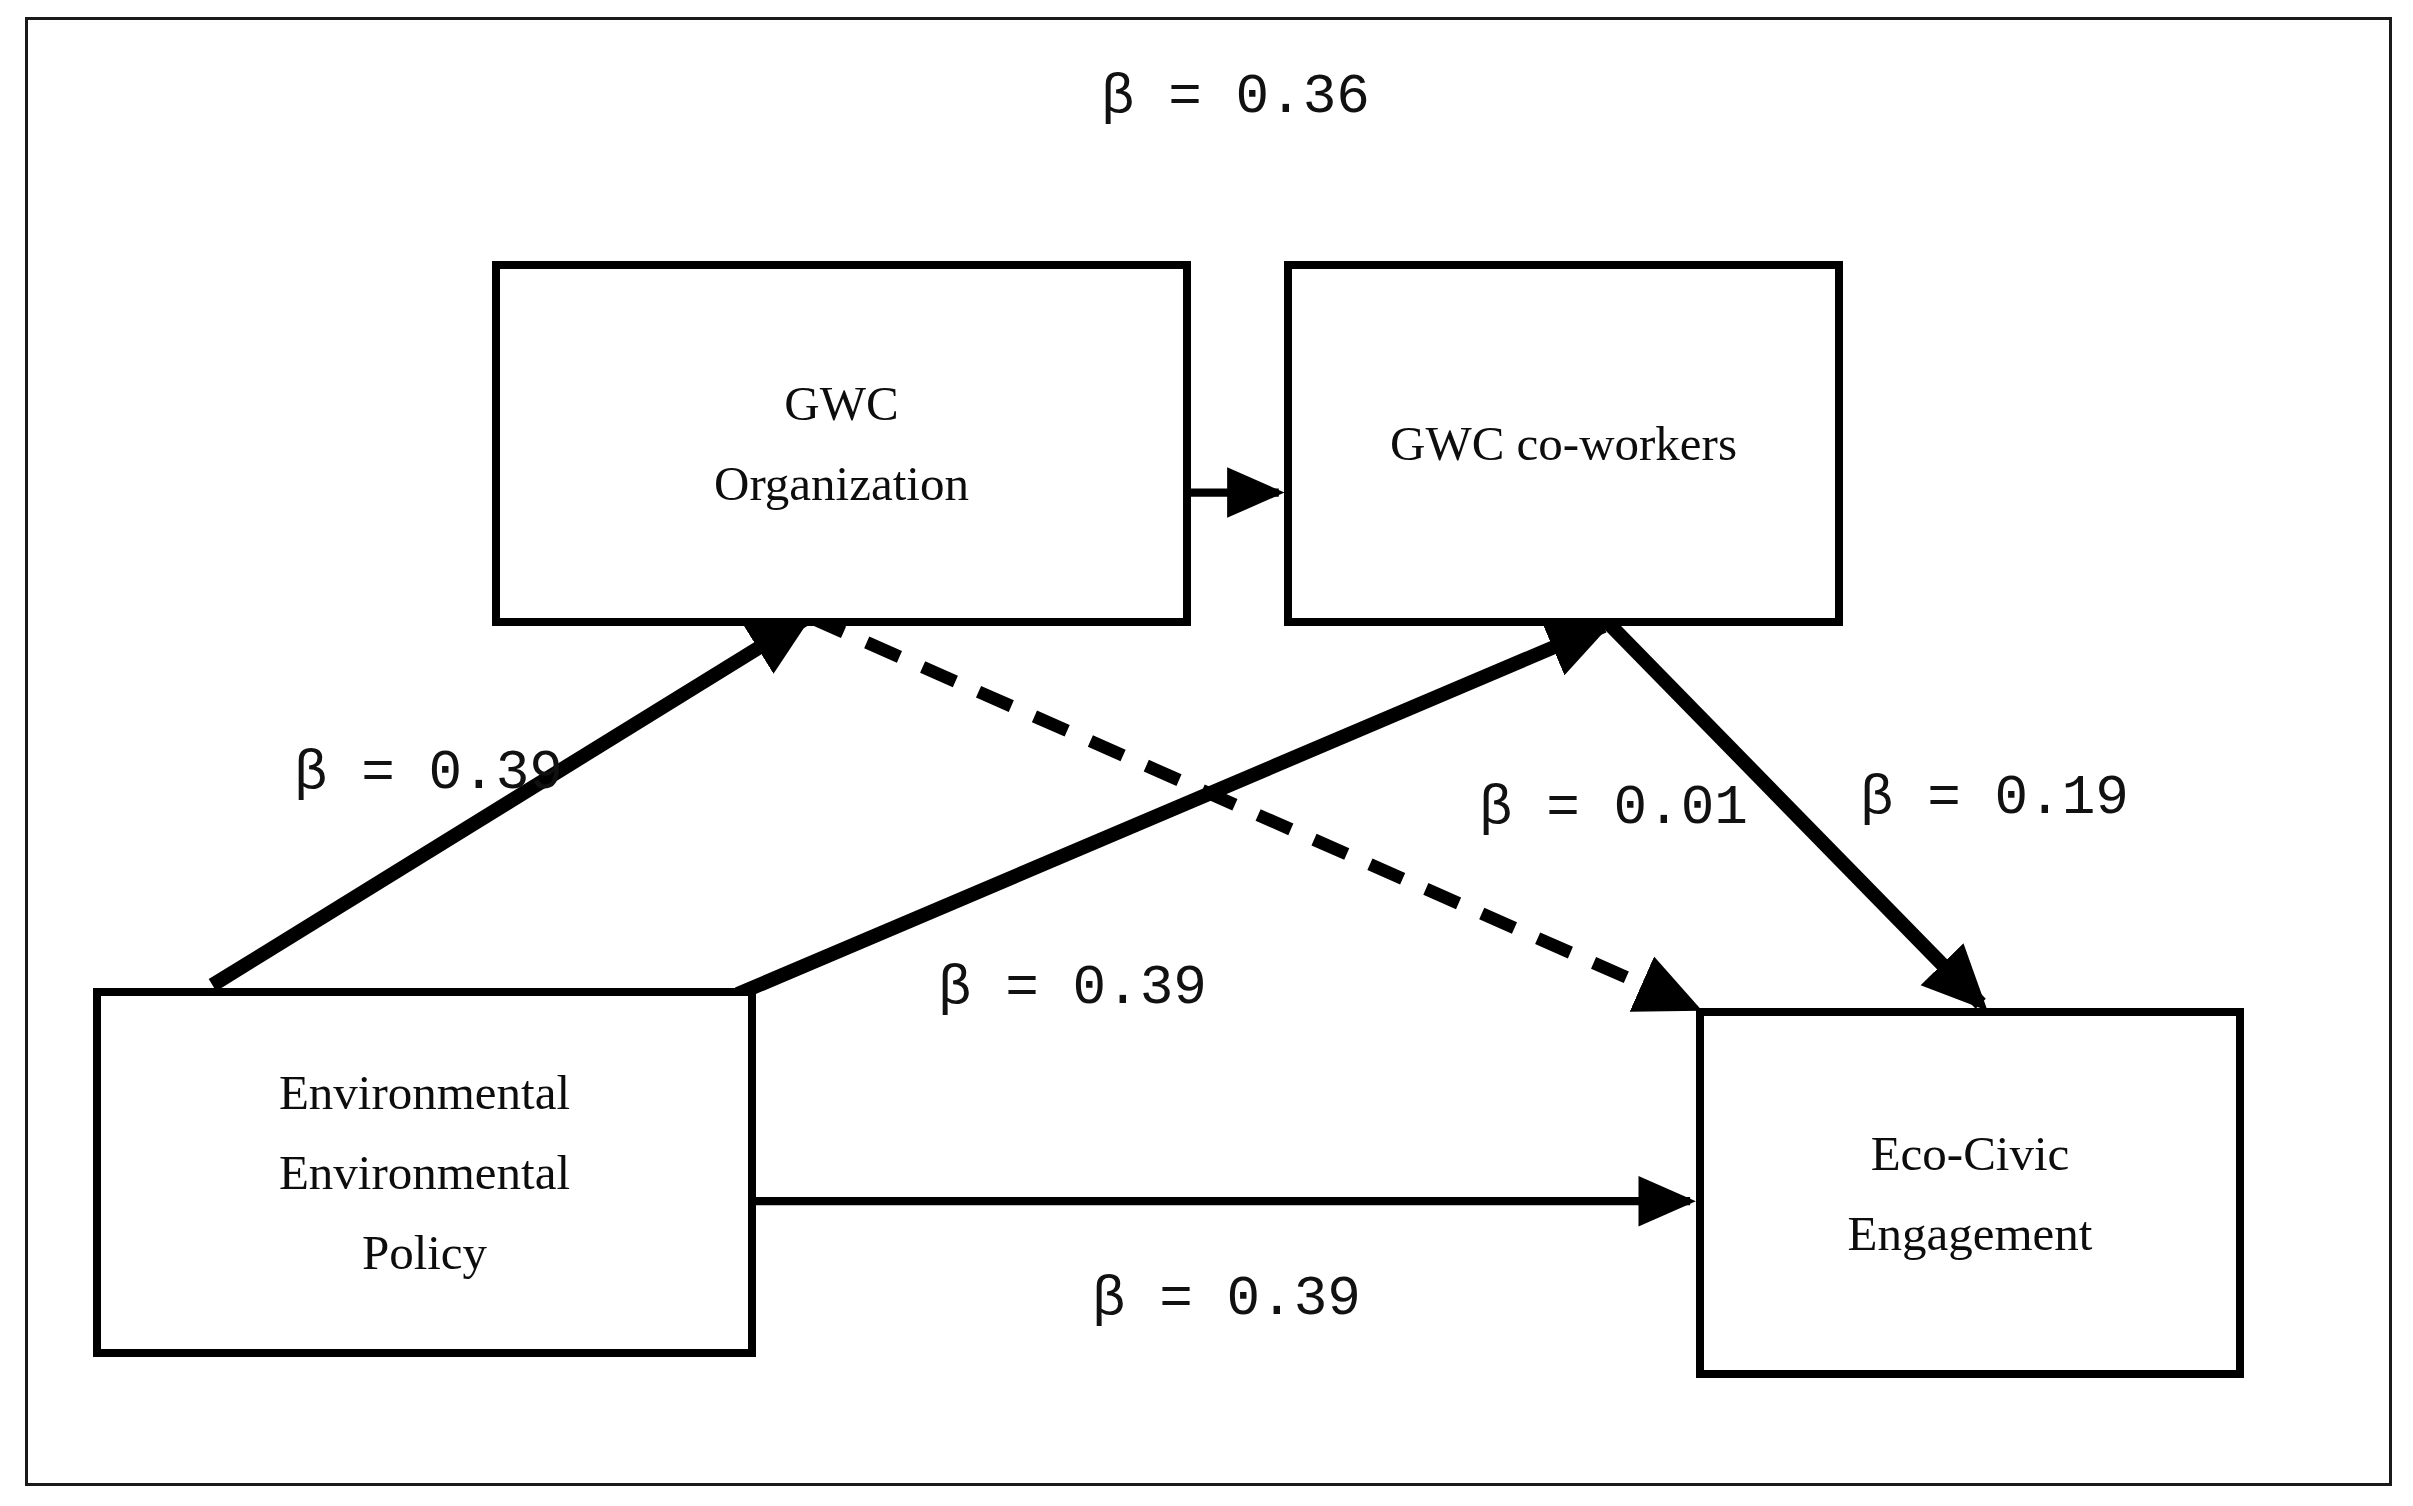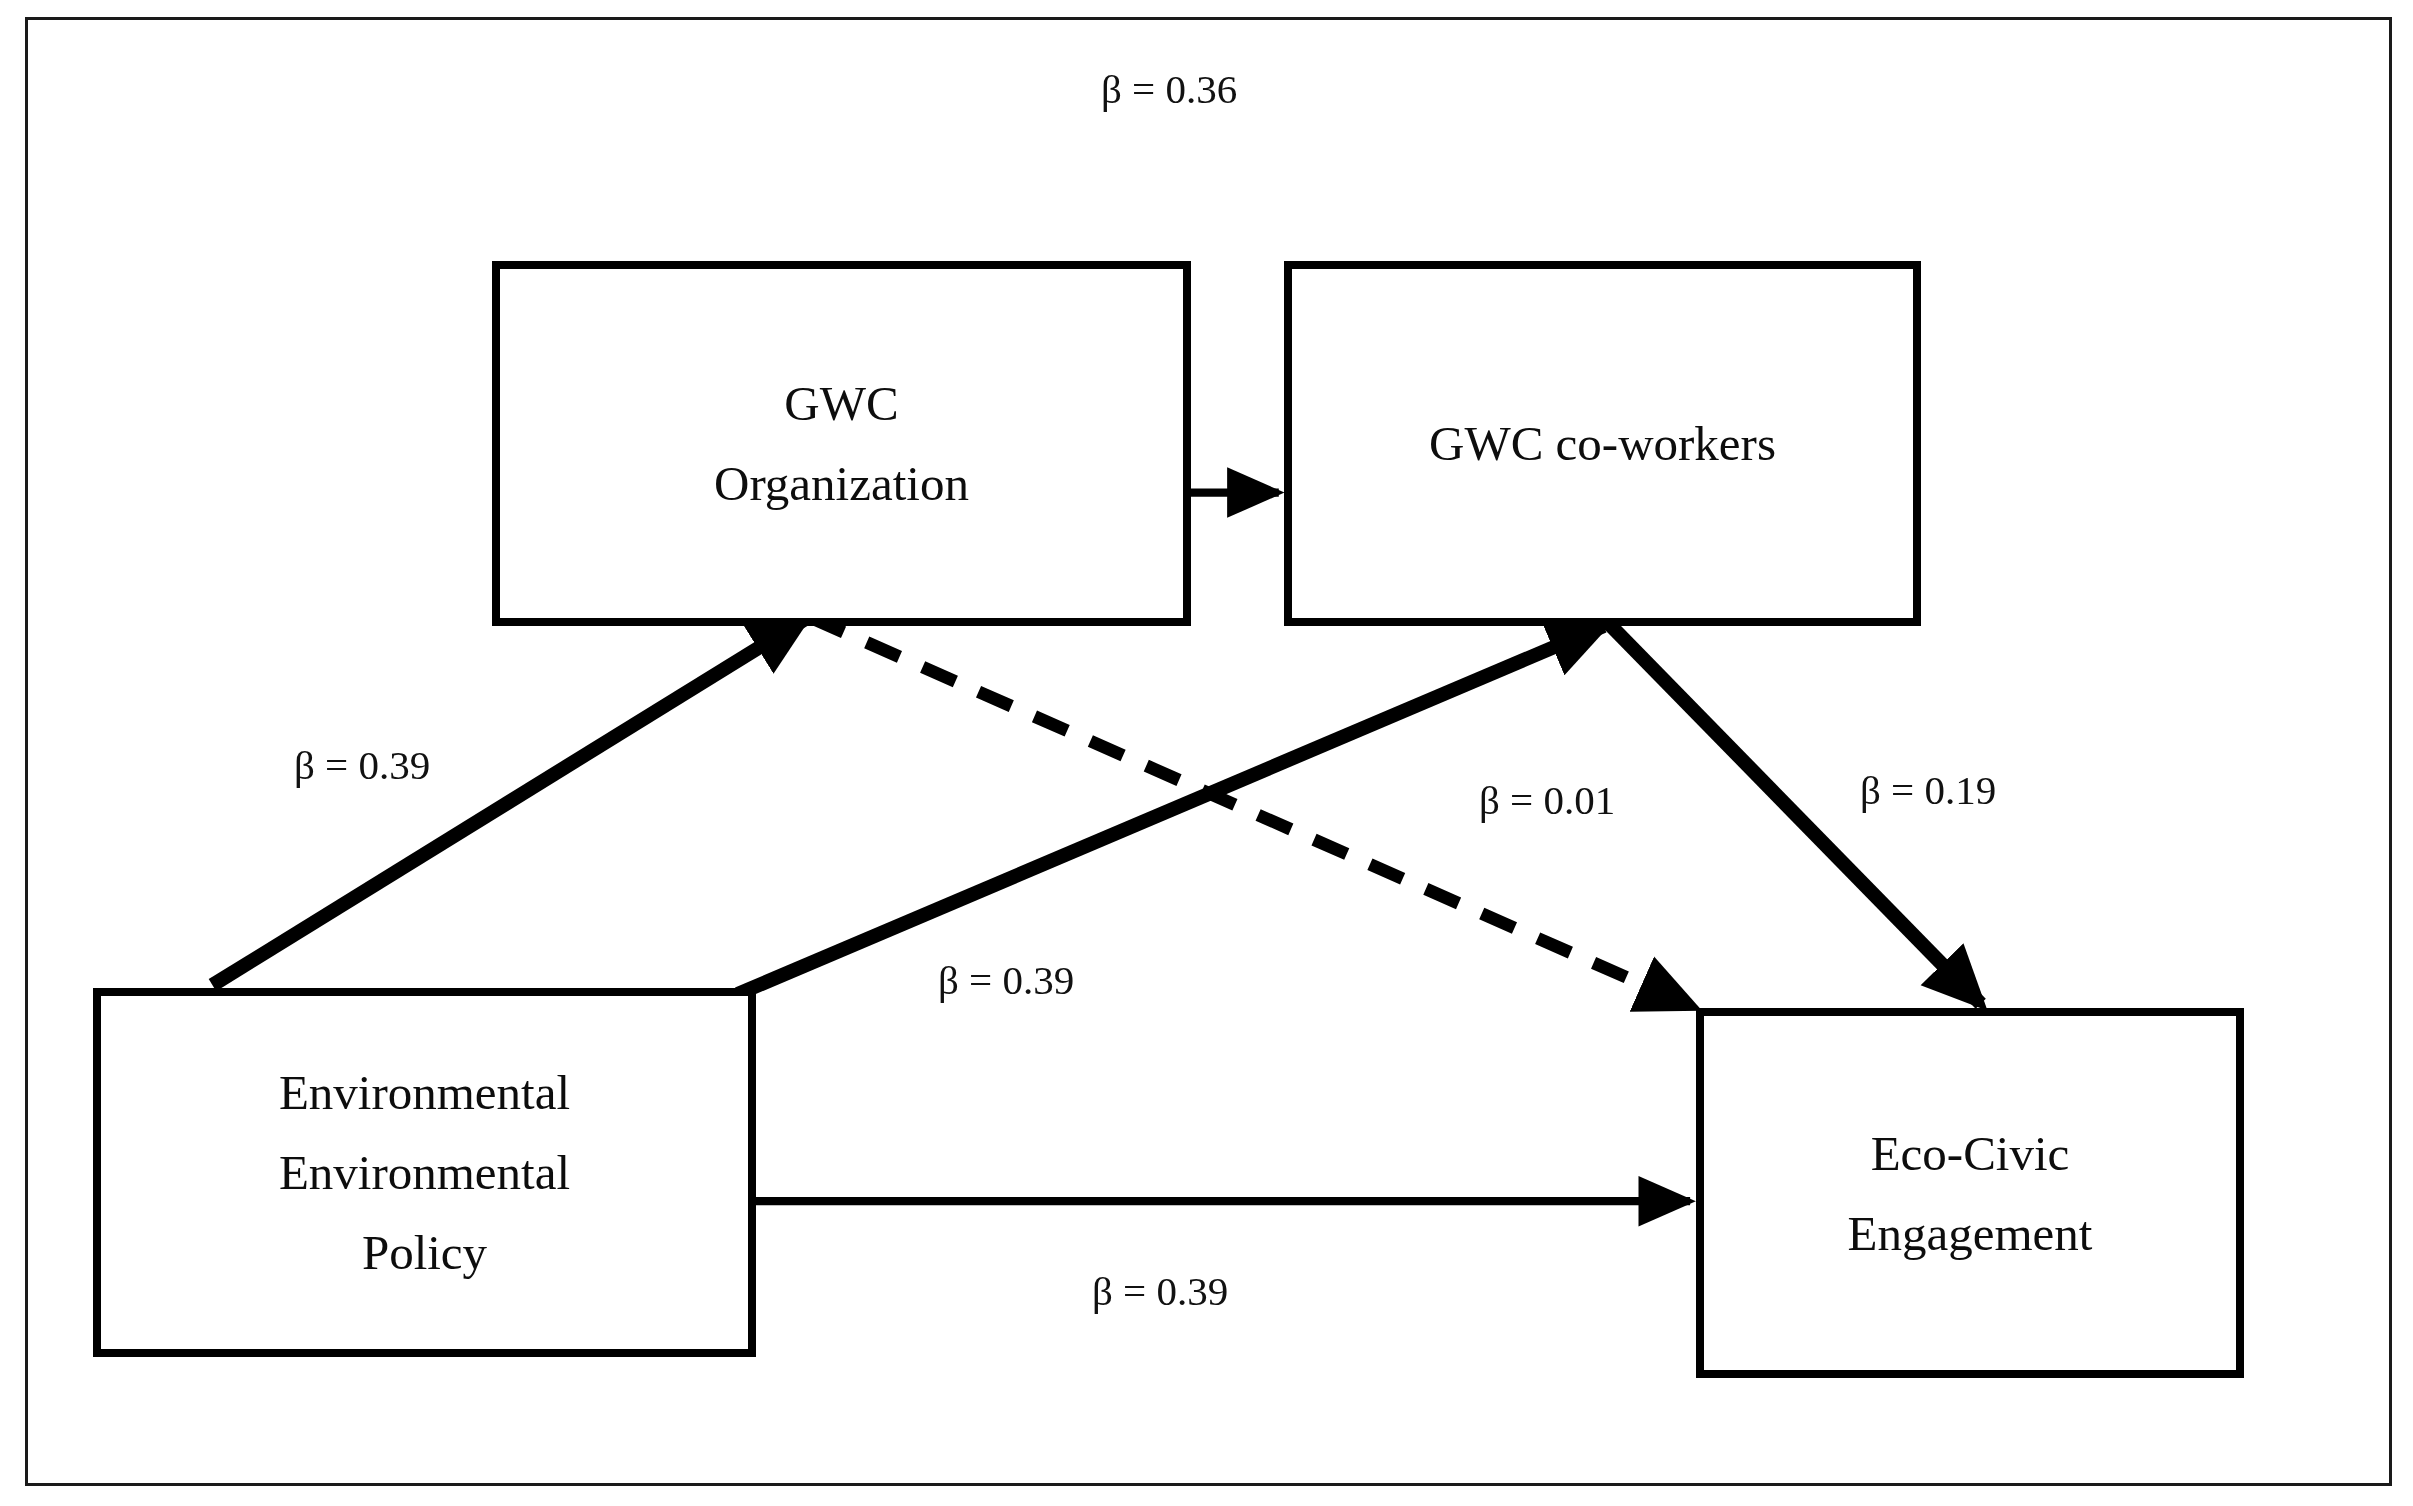--- a/index.html
+++ b/index.html
@@ -20,28 +20,28 @@
     z-index:3;
   }
   .node .line{
     display:block;text-align:center;color:#0d0d0d;
     font-family:"Liberation Serif", serif;
     font-size:49px;line-height:1.0;white-space:nowrap;
   }
   .node .line + .line{margin-top:31px;}
 
   #node-gwc-organization{left:492px;top:261px;width:699px;height:365px;}
-  #node-gwc-coworkers{left:1284px;top:261px;width:637px;height:365px;}
+  #node-gwc-coworkers{left:1284px;top:261px;width:559px;height:365px;}
   #node-environmental-sustainability-policy{left:93px;top:988px;width:663px;height:369px;}
   #node-eco-civic-engagement{left:1696px;top:1008px;width:548px;height:370px;}
 
   .path-label{
     position:absolute;z-index:4;
-    font-family:Liberation Serif, serif;
-    font-size:41px;line-height:1;color:#111111;white-space:nowrap;text-align:right;
+    font-family:Liberation Mono, monospace;
+    font-size:56px;line-height:1;color:#111111;white-space:nowrap;text-align:right;
   }
   #label-org-to-coworkers{left:1101px;top:69px;}
   #label-esp-to-org{left:294px;top:745px;}
   #label-esp-to-coworkers{left:938px;top:960px;}
   #label-org-to-eco{left:1435px;top:780px;margin-left:44px;}
   #label-coworkers-to-eco{left:1860px;top:770px;}
   #label-esp-to-eco{left:1092px;top:1271px;}
 </style>
 </head>
 <body>

